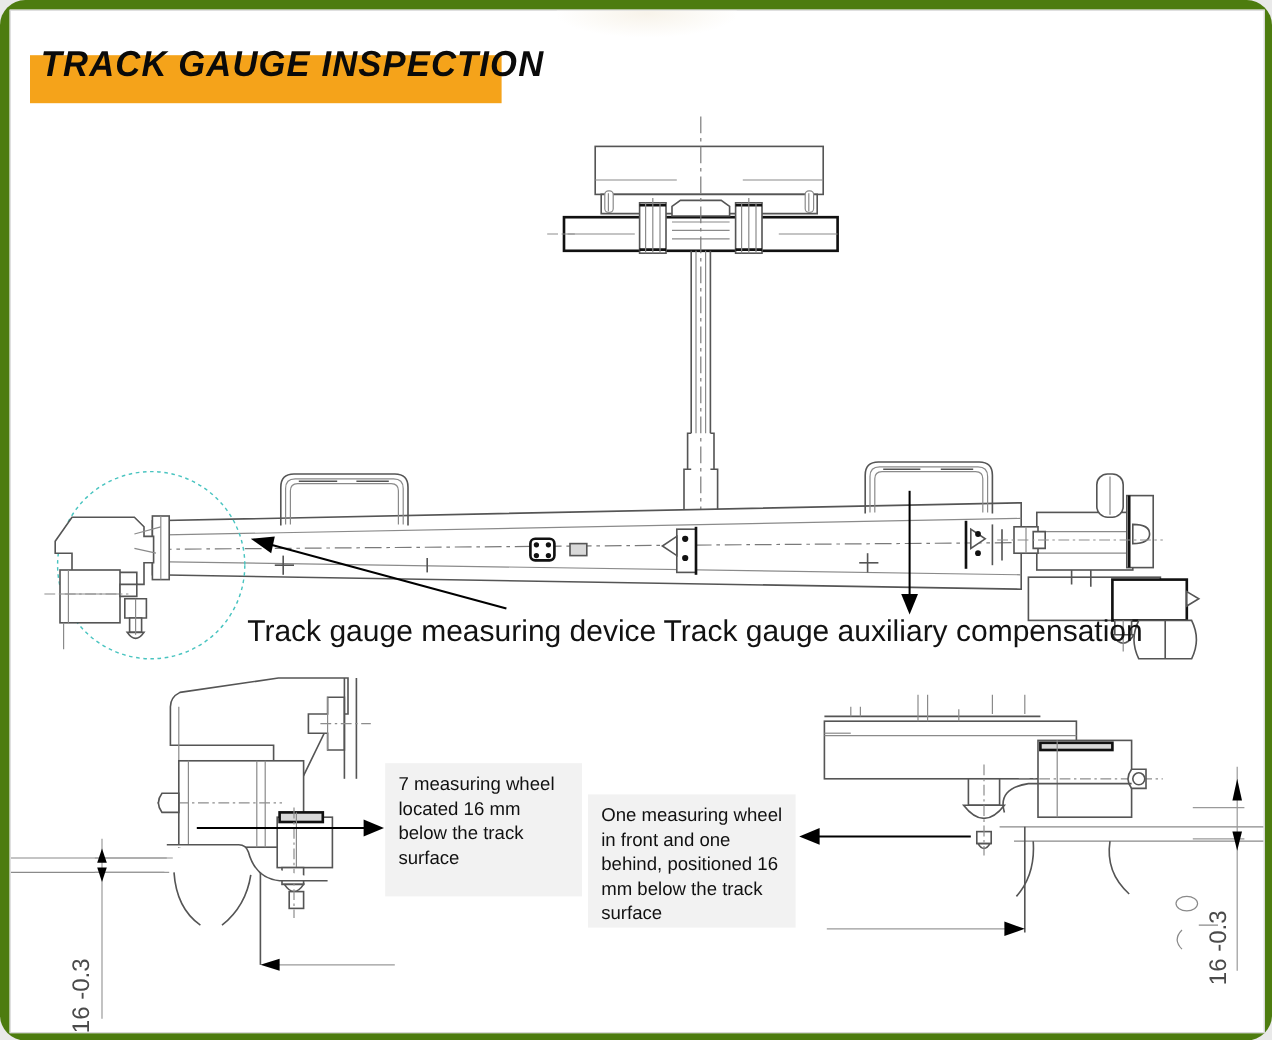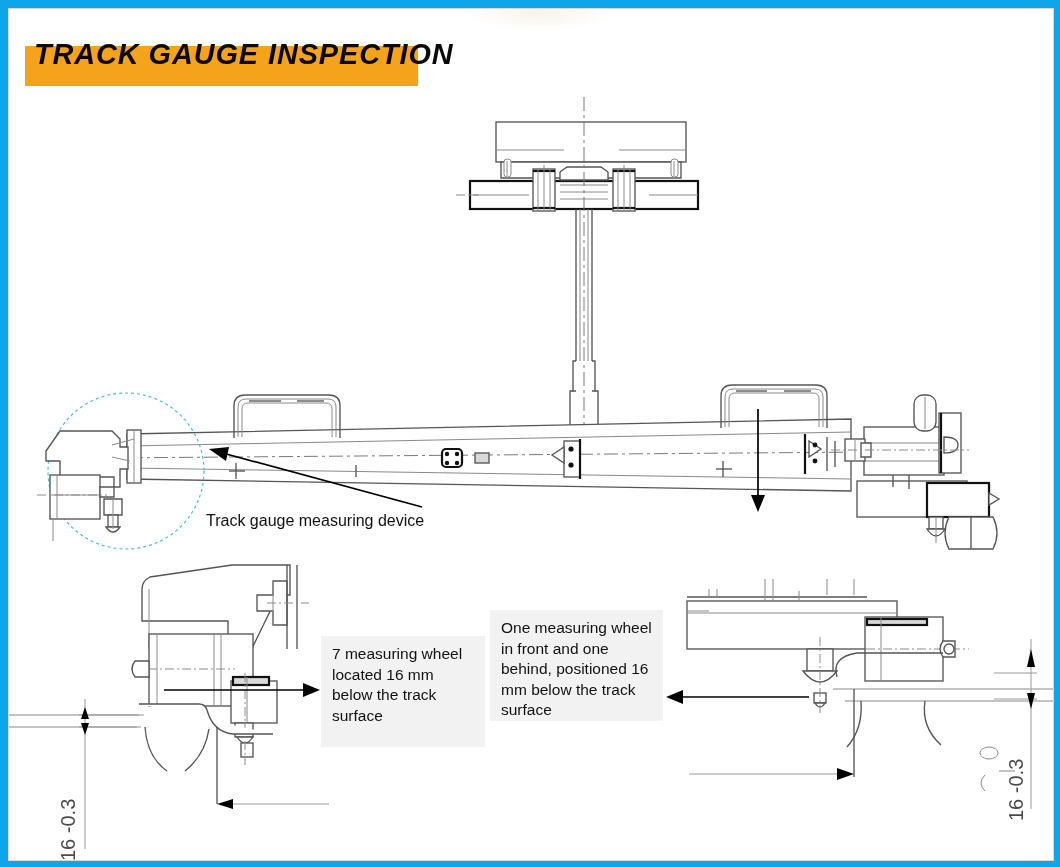--- a/index.html
+++ b/index.html
@@ -1,19 +1,20 @@
 <!DOCTYPE html>
 <html><head>
 <meta charset="utf-8">
 <style>
   html,body{margin:0;padding:0;background:#e9e9e9;}
   body{font-family:"Liberation Sans","DejaVu Sans",sans-serif;}
   #page{
-    position:relative;width:1060px;height:867px;background:#0ea5e9;
+    position:relative;width:1060px;height:867px;background:#4d7c0f;
     overflow:hidden;
+    border-radius:21px;
   }
   #sheet{
     position:absolute;left:8px;top:8px;width:1044px;height:851px;
     background:#ffffff;border:1px solid #d8d8d8;overflow:hidden;
   }
   
   #banner{
     position:absolute;left:16px;top:37px;width:393px;height:40px;
     background:#F5A31A;
   }
@@ -25,21 +26,21 @@
     transform:scaleX(0.96);transform-origin:left top;
   }
   
   #watermark{
     position:absolute;left:455px;top:-18px;width:150px;height:40px;
     background:radial-gradient(ellipse at center,#f6f1e6 0%,#ffffff 72%);
     opacity:.85;
   }
   
   .callout-label{
-    position:absolute;font-size:16px;color:#121212;white-space:nowrap;
+    position:absolute;font-size:25px;color:#121212;white-space:nowrap;
     font-family:"Liberation Sans","DejaVu Sans",sans-serif;
   }
   
   .note-box{
     position:absolute;background:#f2f2f2;
     font-size:15.5px;line-height:20.5px;color:#111;
     padding:8px 10px 8px 11px;box-sizing:border-box;
     font-family:"Liberation Sans","DejaVu Sans",sans-serif;
   }
   
@@ -340,23 +341,24 @@
 
       <g>
         <ellipse class="ln" cx="980" cy="744" rx="9" ry="6"></ellipse>
         <path class="ln" d="M976,766 q-8,8 0,16"></path>
         <path class="ln" d="M990,762 h16"></path>
       </g>
     </svg>
 
     <div class="callout-label" style="left:197px;top:503px;">Track gauge measuring device</div>
 
+    <div class="callout-label" style="left:544px;top:503px;">Track gauge auxiliary compensation</div>
 
     <div class="note-box" style="left:312px;top:627px;width:164px;height:111px;">7 measuring wheel located 16 mm below the track surface</div>
 
-    <div class="note-box" style="left:481px;top:601px;width:173px;height:111px;">One measuring wheel in front and one behind, positioned 16 mm below the track surface</div>
+    <div class="note-box" style="left:481px;top:653px;width:173px;height:111px;">One measuring wheel in front and one behind, positioned 16 mm below the track surface</div>
 
     <div class="dim-rot" style="left:48px;top:852px;">16 -0.3</div>
 
     <div class="dim-rot" style="left:996px;top:812px;">16 -0.3</div>
 
   </div>
 </div>
 
 </body></html>

